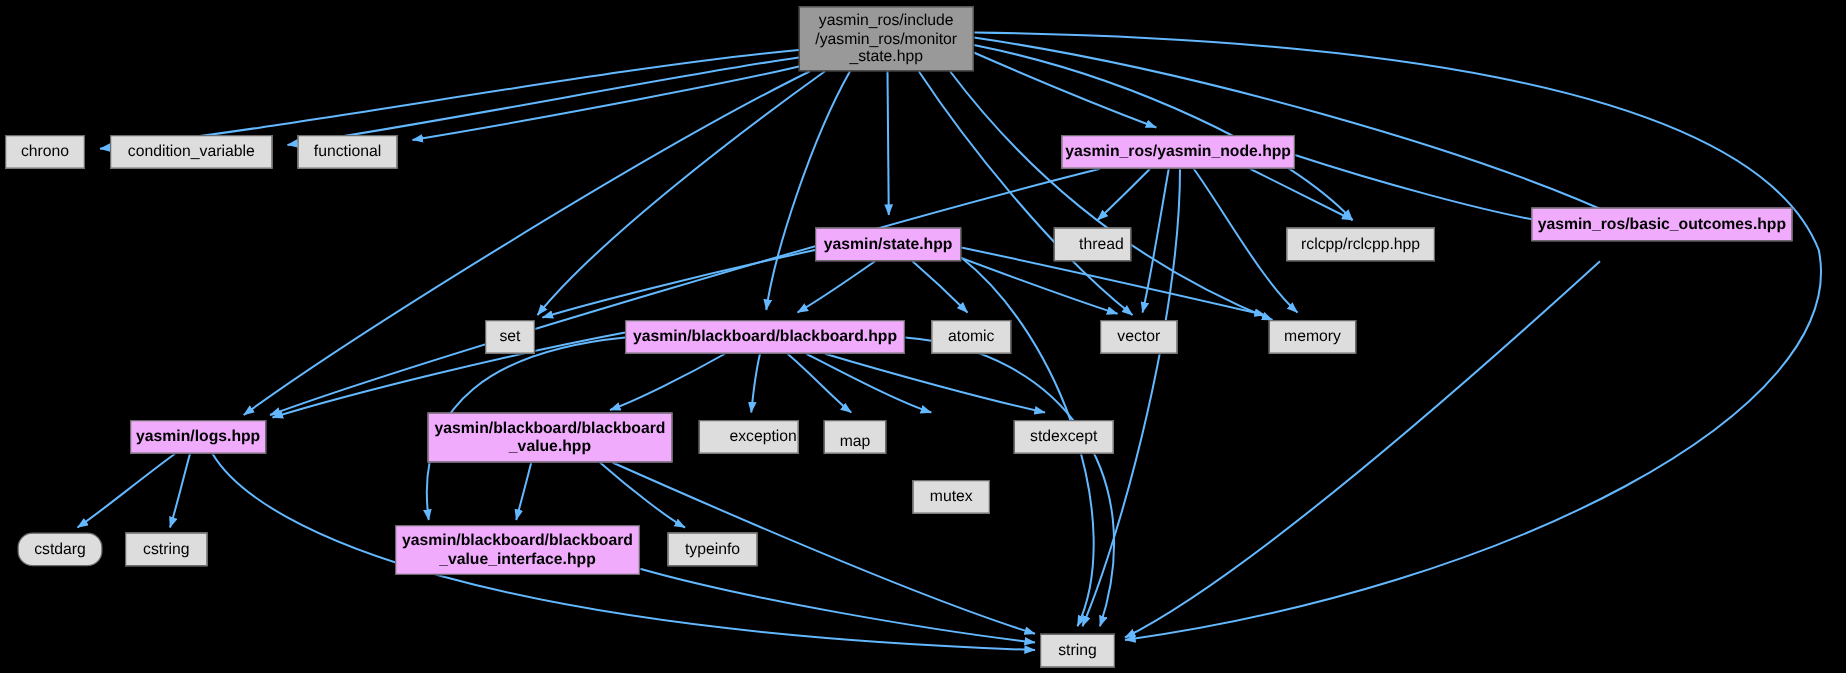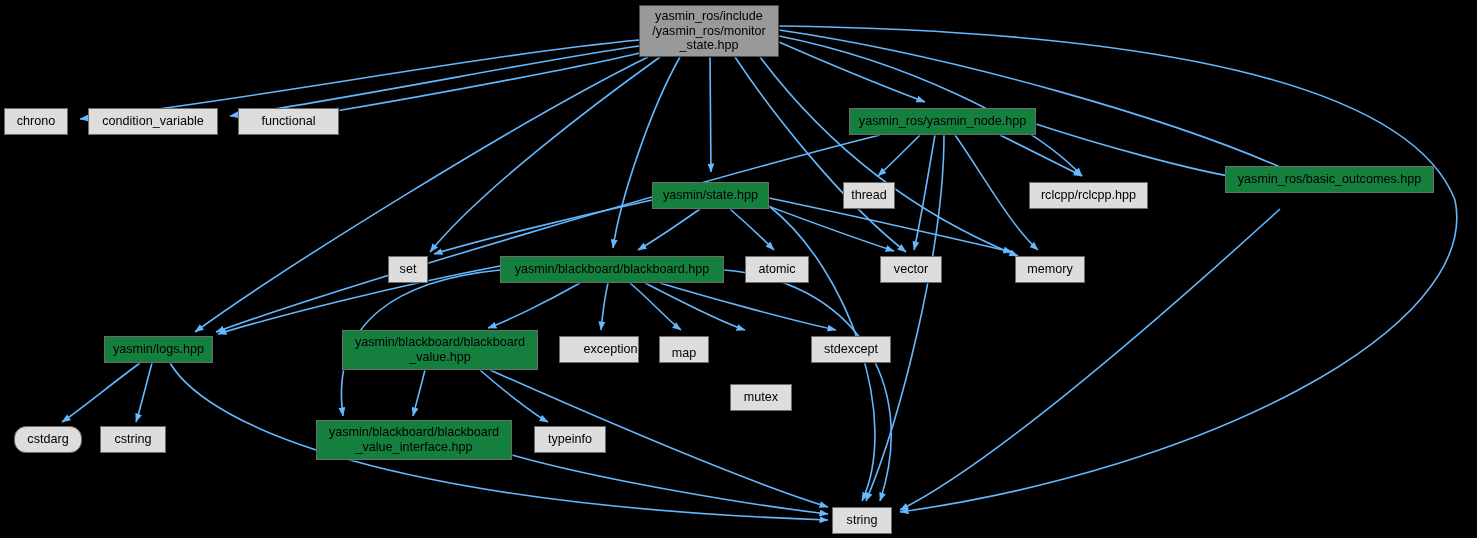--- a/index.html
+++ b/index.html
@@ -4,21 +4,21 @@
 <style>
   html,body{margin:0;padding:0;background:#000;}
   #canvas{position:relative;width:1477px;height:538px;background:#000;overflow:hidden;
           font-family:"Liberation Sans", sans-serif;}
   svg#edges{position:absolute;left:0;top:0;width:1477px;height:538px;}
   .node{position:absolute;box-sizing:border-box;border:1px solid #6b6b6b;
         display:flex;align-items:center;justify-content:center;text-align:center;
         font-size:12.6px;color:#000;line-height:1.18;padding:1px 5px;
         box-shadow:1px 1px 0 rgba(0,0,0,.45);}
   .node.gray{background:#dddddd;}
-  .node.white{background:#15803d;}
+  .node.white{background:#f0abfc;font-weight:bold;}
   .node.root{background:#999999;border-color:#4d4d4d;}
   .nlabel{white-space:pre-line;display:block;}
 </style>
 </head>
 <body>
 
 <div id="canvas">
   <svg id="edges" viewBox="0 0 1477 538">
     <defs>
       <marker id="ah" markerWidth="9" markerHeight="7" refX="8.5" refY="3.5" orient="auto" markerUnits="userSpaceOnUse">
@@ -90,30 +90,30 @@
       <span class="nlabel">yasmin_ros/include
 /yasmin_ros/monitor
 _state.hpp</span>
     </div>
     <div class="node gray" style="left: 4px; top: 108px; width: 64px; height: 27px;">
       <span class="nlabel">chrono</span>
     </div>
     <div class="node gray" style="left: 88px; top: 108px; width: 130px; height: 27px;">
       <span class="nlabel">condition_variable</span>
     </div>
-    <div class="node gray" style="left: 238px; top: 108px; width: 101px; height: 27px;">
+    <div class="node gray" style="left: 238px; top: 108px; width: 80px; height: 27px;">
       <span class="nlabel">functional</span>
     </div>
     <div class="node white" style="left: 849px; top: 108px; width: 187px; height: 27px;">
       <span class="nlabel">yasmin_ros/yasmin_node.hpp</span>
     </div>
     <div class="node white" style="left: 652px; top: 182px; width: 117px; height: 27px;">
       <span class="nlabel">yasmin/state.hpp</span>
     </div>
-    <div class="node gray" style="left: 843px; top: 182px; width: 52px; height: 27px;">
+    <div class="node gray" style="left: 843px; top: 182px; width: 62px; height: 27px; justify-content: flex-end;">
       <span class="nlabel">thread</span>
     </div>
     <div class="node gray" style="left: 1029px; top: 182px; width: 119px; height: 27px;">
       <span class="nlabel">rclcpp/rclcpp.hpp</span>
     </div>
     <div class="node white" style="left: 1225px; top: 166px; width: 209px; height: 27px;">
       <span class="nlabel">yasmin_ros/basic_outcomes.hpp</span>
     </div>
     <div class="node gray" style="left: 388px; top: 256px; width: 40px; height: 27px;">
       <span class="nlabel">set</span>

